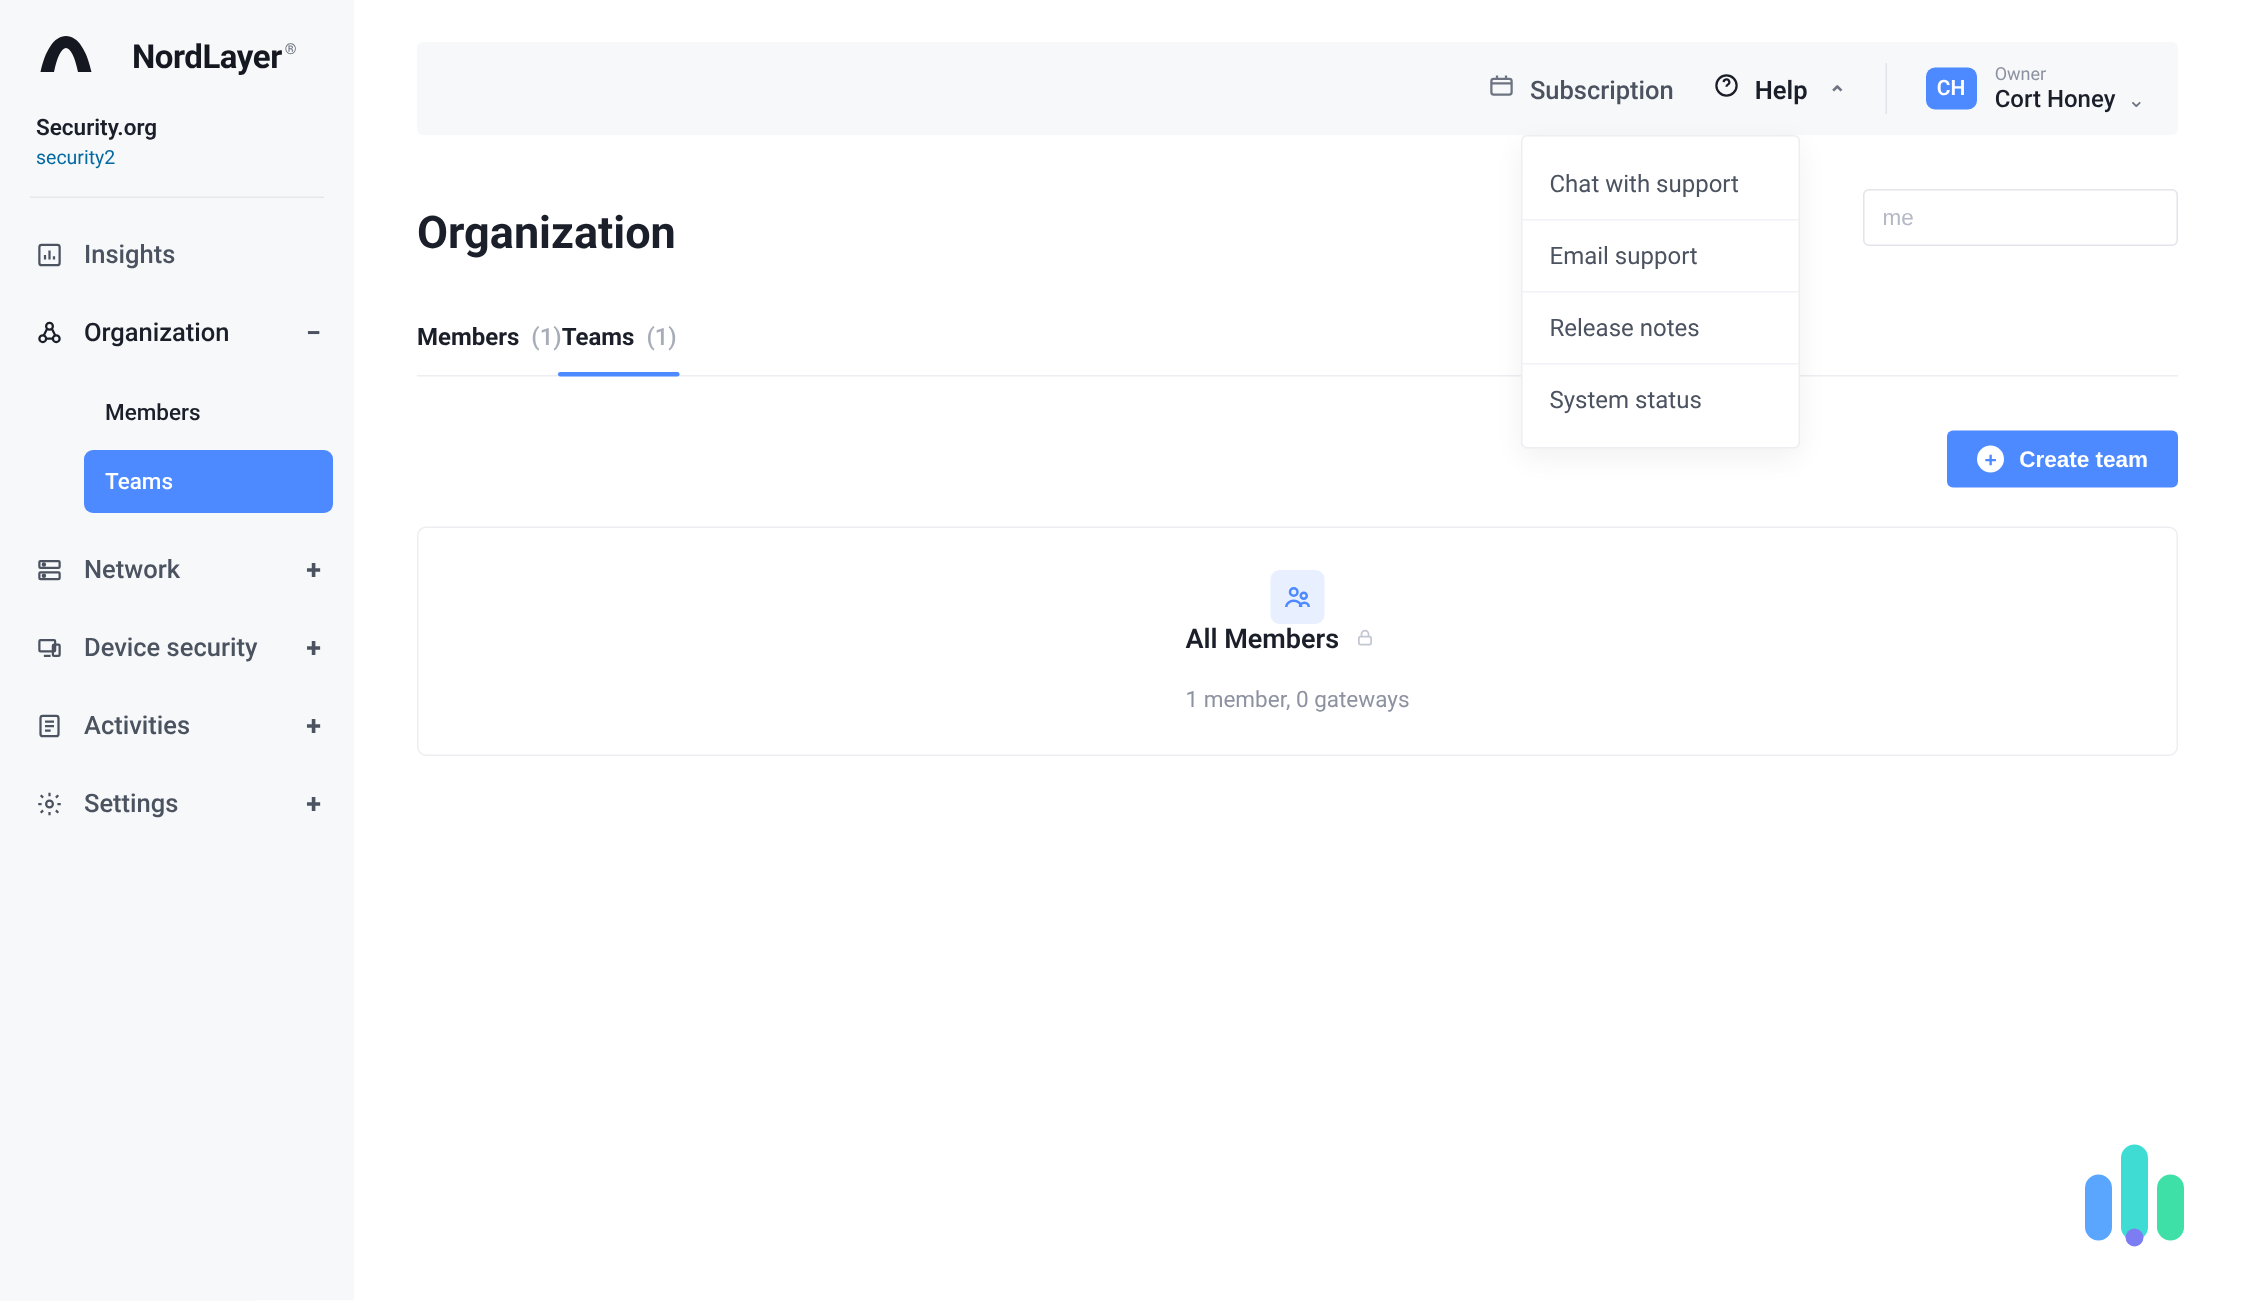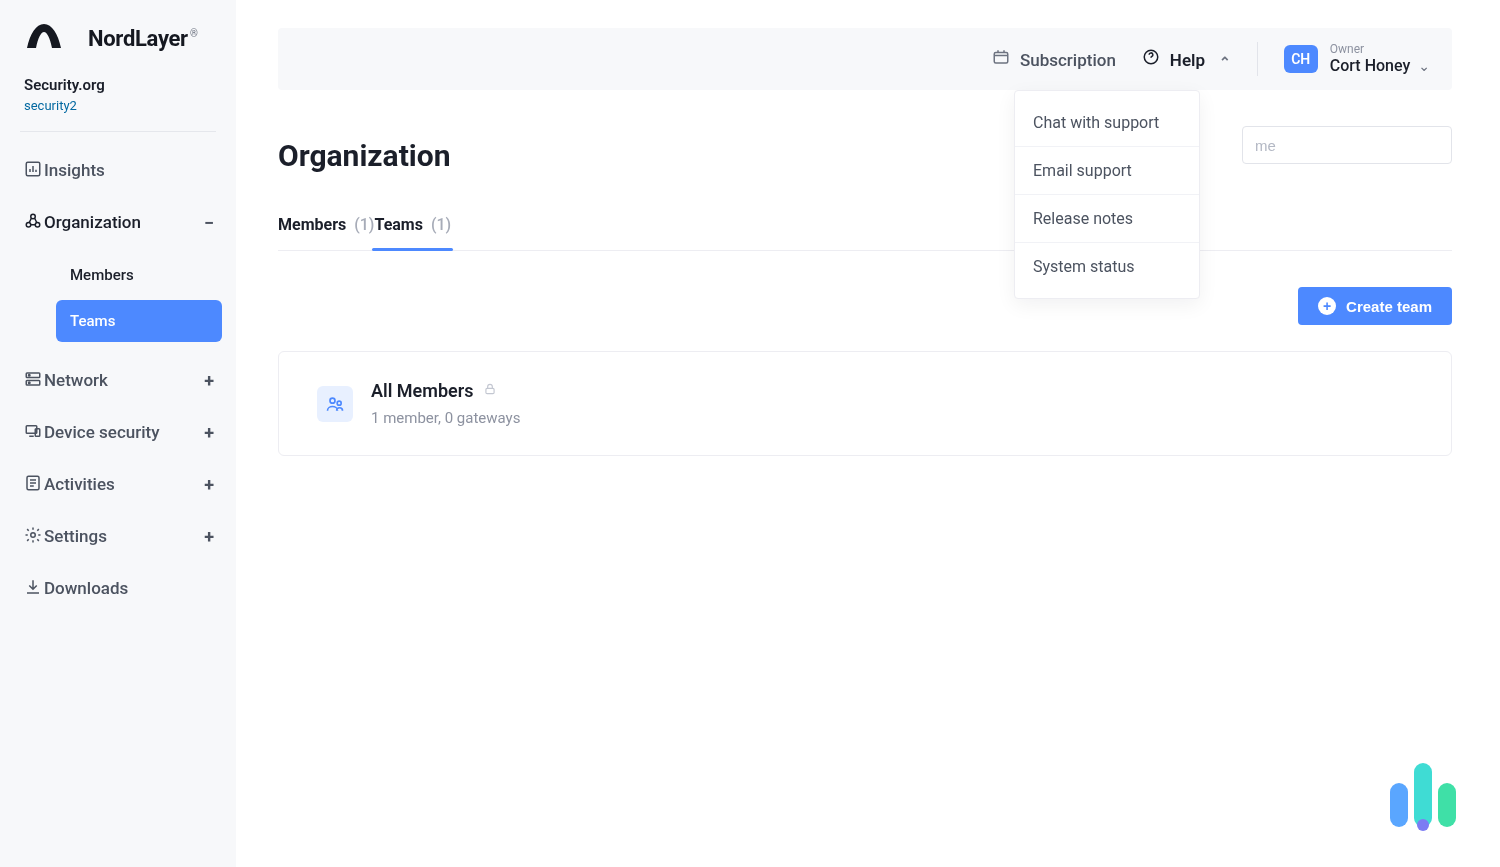--- a/index.html
+++ b/index.html
@@ -37,22 +37,22 @@
     letter-spacing: -0.3px;
   }
   .brand-text sup { font-size: 10px; font-weight: 400; color: #6d7380; margin-left: 2px; }
   .org-block { padding: 0 24px 18px 24px; }
   .org-name { font-weight: 600; font-size: 15px; color: #1b1f2a; }
   .org-id { font-size: 13px; color: #0369a1; margin-top: 4px; }
   .sidebar hr { border: none; border-top: 1px solid #e5e7ec; margin: 0 20px 12px 20px; }
 
   .nav-item {
     display: flex;
-    align-items: flex-start;
-    gap: 2px;
+    align-items: center;
+    gap: 14px;
     padding: 16px 24px;
     font-size: 17px;
     font-weight: 500;
     color: #4c5360;
     cursor: pointer;
     position: relative;
   }
   .nav-item .nav-icon { width: 18px; height: 18px; flex: 0 0 18px; display: inline-flex; }
   .nav-item .expand-icon {
     position: absolute;
@@ -185,30 +185,30 @@
     font-weight: 800; font-size: 14px; line-height: 1;
   }
 
   .team-card {
     margin-top: 26px;
     border: 1px solid #ededf2;
     border-radius: 6px;
     padding: 28px 38px;
     display: flex;
     align-items: center;
-    gap: 18px;
+    flex-direction: column;
   }
   .team-icon {
     width: 36px; height: 36px; border-radius: 6px;
     background: #e8f0ff;
     display: inline-flex; align-items: center; justify-content: center;
   }
   .team-name-row { display: flex; align-items: center; gap: 10px; }
   .team-name { font-size: 18px; font-weight: 600; color: #1b1f2a; }
-  .team-meta { font-size: 15px; color: #8d92a0; margin-top: 8px; }
+  .team-meta { font-size: 15px; color: #8d92a0; margin-top: 20px; }
 
   
   .help-menu {
     position: absolute;
     top: 90px;
     right: 300px;
     width: 186px;
     background: #ffffff;
     border: 1px solid #ededf2;
     border-radius: 4px;
@@ -332,28 +332,20 @@
     <span class="nav-icon">
       <svg viewBox="0 0 24 24" fill="none" stroke="#4c5360" stroke-width="2">
           <circle cx="12" cy="12" r="3"></circle>
           <path d="M12 2v3M12 19v3M4.2 4.2l2.1 2.1M17.7 17.7l2.1 2.1M2 12h3M19 12h3M4.2 19.8l2.1-2.1M17.7 6.3l2.1-2.1"></path>
         </svg>
     </span>
     <span>Settings</span>
     <span class="expand-icon">+</span>
   </div>
 
-  <div class="nav-item">
-    <span class="nav-icon">
-      <svg viewBox="0 0 24 24" fill="none" stroke="#4c5360" stroke-width="2">
-          <path d="M12 3v12M7 10l5 5 5-5M4 20h16"></path>
-        </svg>
-    </span>
-    <span>Downloads</span>
-  </div>
 </aside>
 
 <main class="main">
 
   <div class="topbar">
     <span class="topbar-link">
       <span>
         <svg viewBox="0 0 24 24" fill="none" stroke="#6d7380" stroke-width="2">
             <rect x="3" y="6" width="18" height="14" rx="2"></rect>
             <path d="M3 10h18M8 3v3M16 3v3"></path>

